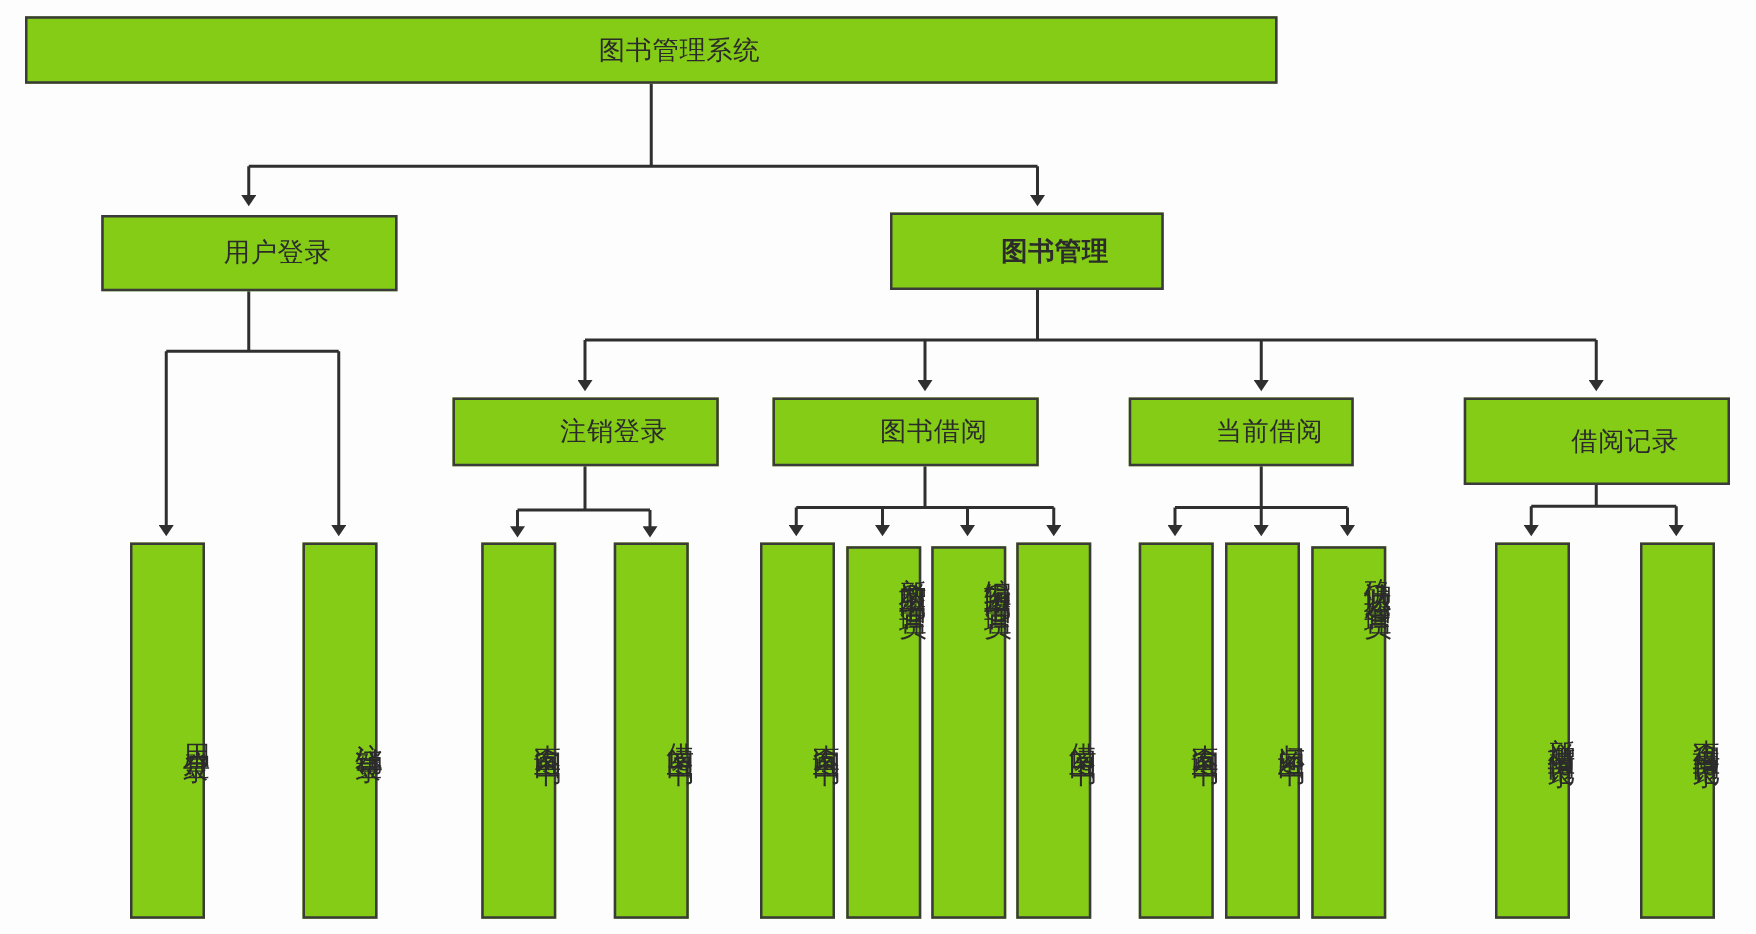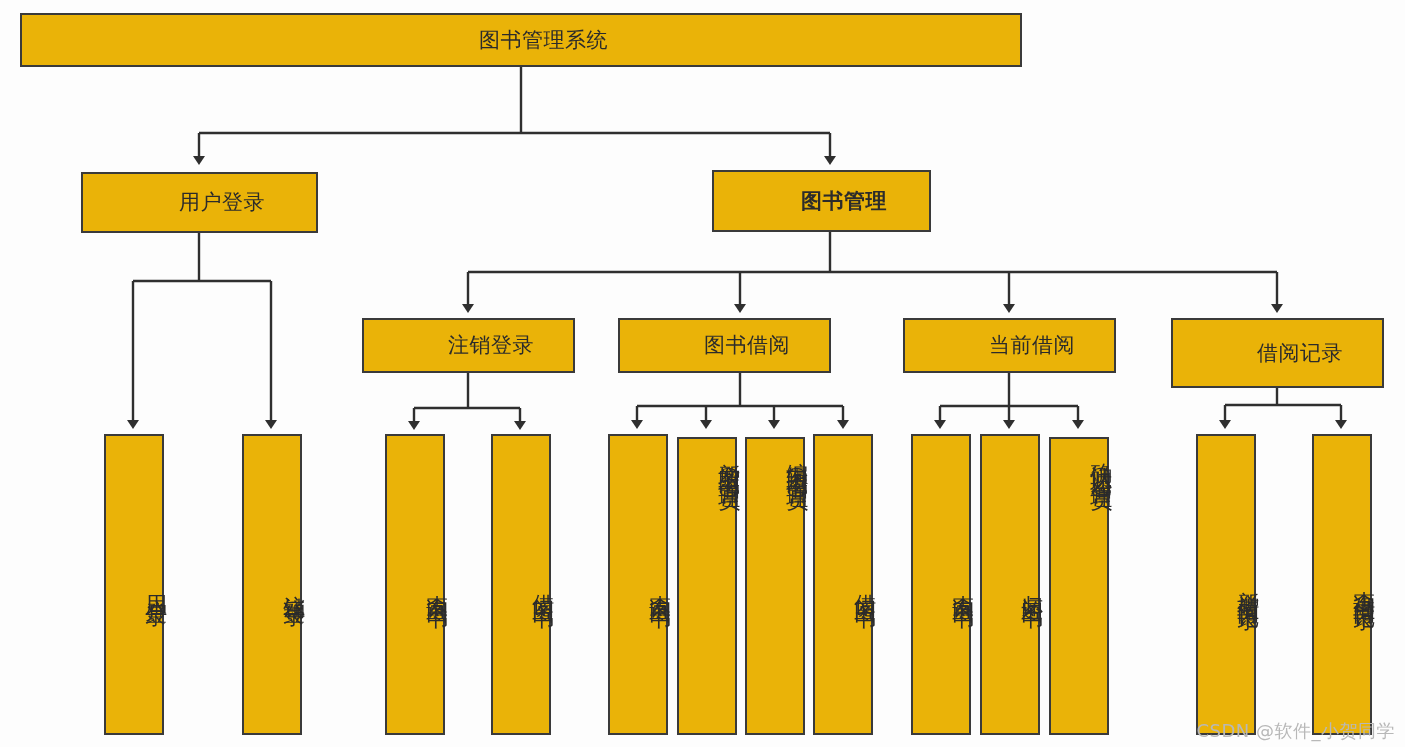--- a/index.html
+++ b/index.html
@@ -18,21 +18,21 @@
     position: absolute;
     left: 0;
     top: 0;
     width: 1405px;
     height: 747px;
     background: #fdfdfd;
   }
   .node-box {
     position: absolute;
     box-sizing: border-box;
-    background: #eab308;
+    background: #84cc16;
     border: 2.5px solid #3a3a3a;
     display: flex;
     align-items: center;
     justify-content: center;
     padding-left: 45px;
   }
   .node-label {
     color: #2b2b2b;
     font-size: 21px;
     line-height: 1.25;
@@ -148,21 +148,21 @@
   </div>
 
   <div class="node-box" style="left:362px; top:318px; width:213px; height:55px;">
     <span class="node-label">注销登录</span>
   </div>
 
   <div class="node-box" style="left:618px; top:318px; width:213px; height:55px;">
     <span class="node-label">图书借阅</span>
   </div>
 
-  <div class="node-box" style="left:903px; top:318px; width:213px; height:55px;">
+  <div class="node-box" style="left:903px; top:318px; width:180px; height:55px;">
     <span class="node-label">当前借阅</span>
   </div>
 
   <div class="node-box" style="left:1171px; top:318px; width:213px; height:70px;">
     <span class="node-label">借阅记录</span>
   </div>
 
   <div class="node-box vbox centered" style="left:104px; top:434px; width:60px; height:301px;">
     <span class="node-label vertical">用户登录</span>
   </div>
@@ -208,15 +208,14 @@
   </div>
 
   <div class="node-box vbox centered" style="left:1196px; top:434px; width:60px; height:301px;">
     <span class="node-label vertical">新增借阅记录</span>
   </div>
 
   <div class="node-box vbox centered" style="left:1312px; top:434px; width:60px; height:301px;">
     <span class="node-label vertical">查询借阅记录</span>
   </div>
 
-  <div id="watermark">CSDN @软件_小贺同学</div>
 
 </div>
 
 </body></html>

